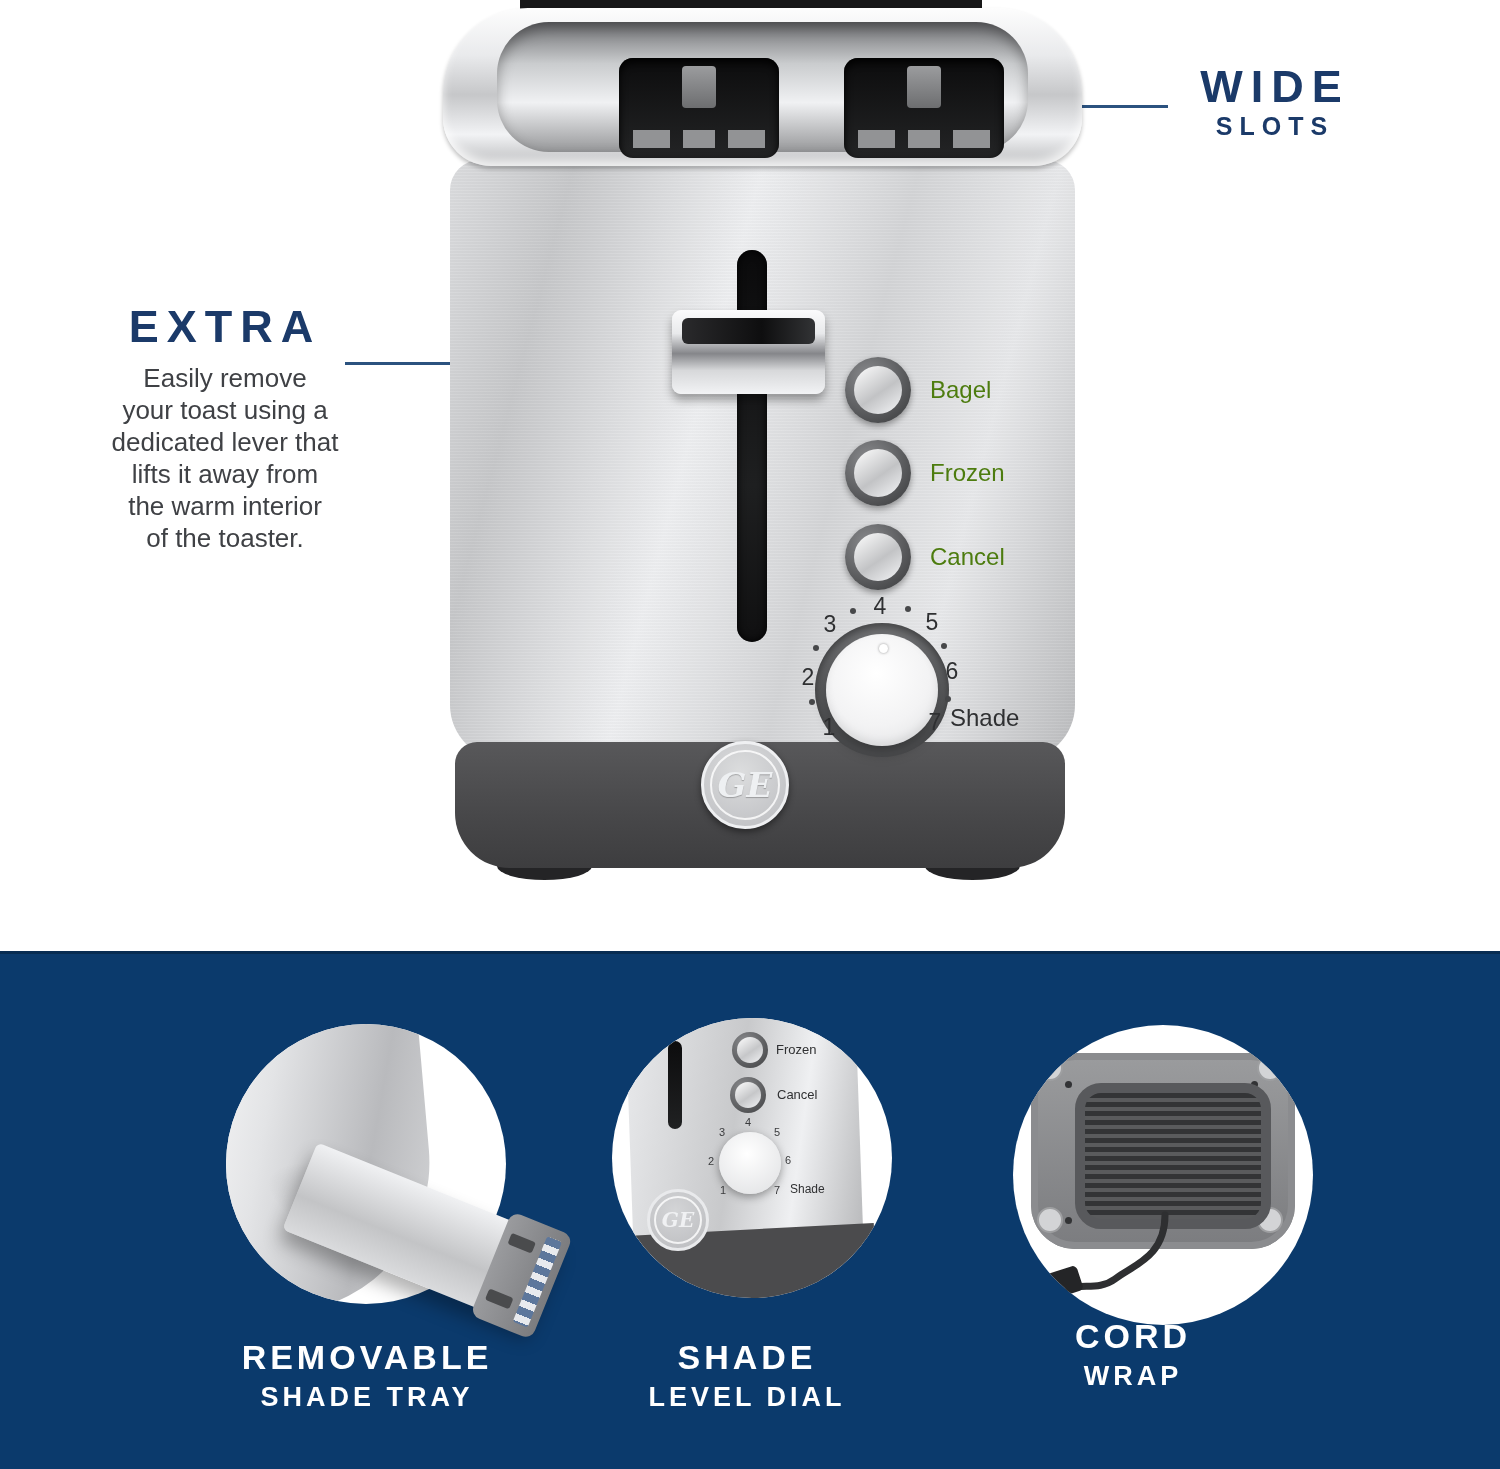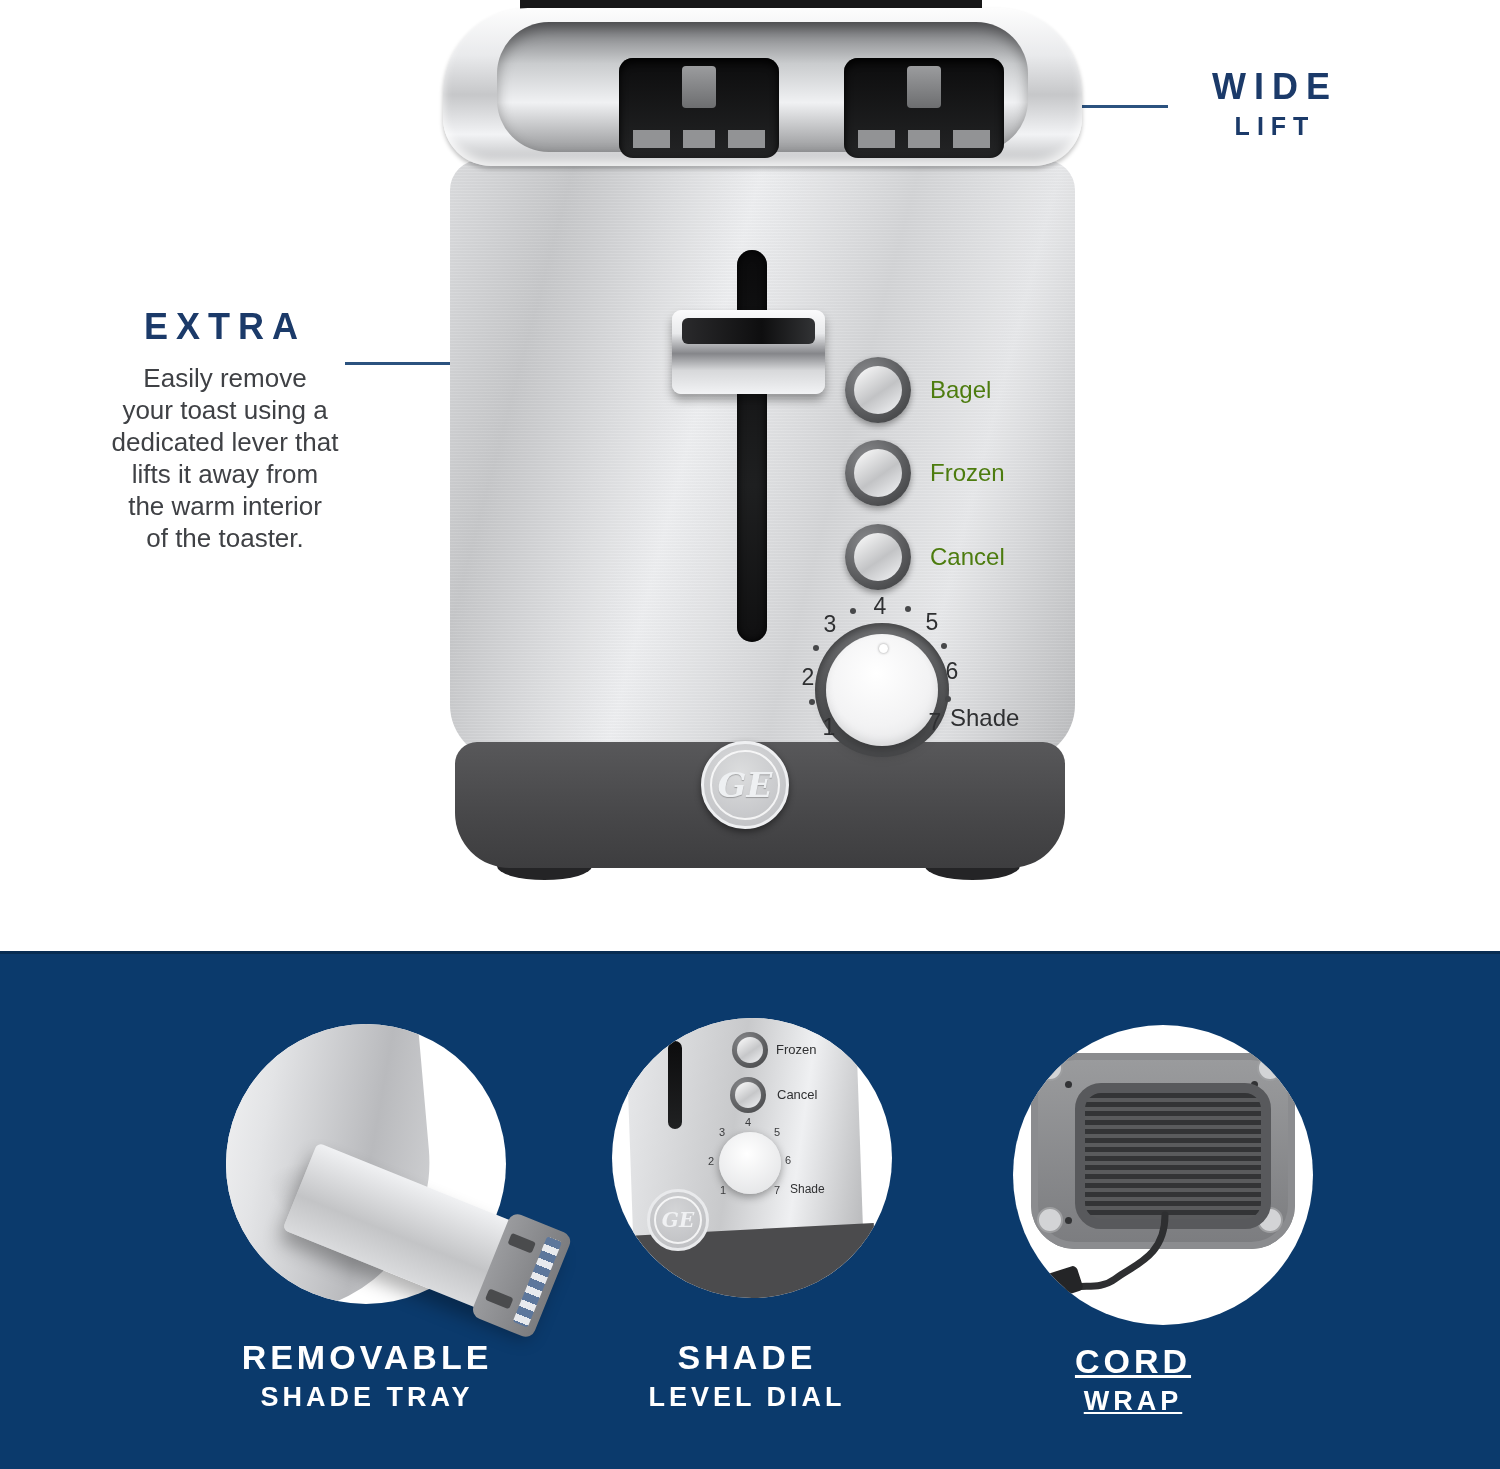--- a/index.html
+++ b/index.html
@@ -1,21 +1,21 @@
 <!DOCTYPE html>
 <html><head>
 <meta charset="utf-8">
 <style>
   html,body{margin:0;padding:0;background:#ffffff;}
   .stage{position:relative;width:1500px;height:1469px;background:#ffffff;overflow:hidden;
          font-family:"Liberation Sans", sans-serif;}
 
   
   .callout{position:absolute;text-align:center;color:#1b3a69;}
-  .callout .ttl{font-size:36px;font-weight:700;letter-spacing:8px;line-height:42px;margin:0;}
+  .callout .ttl{font-size:45px;font-weight:700;letter-spacing:8px;line-height:42px;margin:0;}
   .callout .sub{font-size:25px;font-weight:700;letter-spacing:7px;line-height:36px;margin:0;}
   .callout .bod{font-size:26px;line-height:32px;color:#3f4145;margin:14px 0 0 0;white-space:pre-line;}
   .callout-left{left:45px;top:306px;width:360px;}
   .callout-right{left:1085px;top:66px;width:380px;}
 
   .leader{position:absolute;height:3px;background:#2b527f;}
   .leader-left{left:345px;top:362px;width:317px;}
   .leader-right{left:838px;top:105px;width:330px;}
 
   
@@ -88,21 +88,21 @@
         text-shadow:0 1px 1px rgba(0,0,0,.25);}
 
   
   .band{position:absolute;left:0;top:951px;width:1500px;height:518px;background:#0b3a6c;border-top:3px solid #082c52;}
   .fcircle{position:absolute;border-radius:50%;background:#ffffff;overflow:hidden;}
   .c1{left:226px;top:70px;width:280px;height:280px;}
   .c2{left:612px;top:64px;width:280px;height:280px;}
   .c3{left:1013px;top:71px;width:300px;height:300px;}
 
   .feature-label{position:absolute;width:400px;text-align:center;color:#ffffff;}
-  .fl1{left:167px;top:383px;} .fl2{left:547px;top:383px;} .fl3{left:933px;top:387px;text-decoration:underline;}
+  .fl1{left:167px;top:383px;} .fl2{left:547px;top:383px;} .fl3{left:933px;top:362px;}
   .feature-label .ft{font-size:34px;font-weight:700;letter-spacing:4px;line-height:40px;margin:0;}
   .feature-label .fs{font-size:27px;font-weight:700;letter-spacing:4px;line-height:32px;margin:4px 0 0 0;}
 
   
   .corner-panel{position:absolute;left:-36px;top:-44px;width:238px;height:330px;transform:rotate(-5deg);
         background:linear-gradient(105deg,#ffffff 0%,#e3e4e6 35%,#b9babd 70%,#d6d7d9 100%);
         border-radius:0 0 150px 36px;}
   .tray-shadow{position:absolute;left:36px;top:150px;width:210px;height:80px;transform:rotate(20deg);
         background:radial-gradient(ellipse at center,rgba(0,0,0,.22),rgba(0,0,0,0) 70%);}
   .tray{position:absolute;left:300px;top:1179px;width:268px;height:94px;transform:rotate(22deg);
@@ -171,21 +171,21 @@
 your toast using a
 dedicated lever that
 lifts it away from
 the warm interior
 of the toaster.</p>
   </div>
   <div class="leader leader-left"></div>
 
   <div class="callout callout-right">
     <h2 class="ttl">WIDE</h2>
-    <h3 class="sub">LIFT</h3>
+    <h3 class="sub">SLOTS</h3>
   </div>
   <div class="leader leader-right"></div>
 
   <div class="toaster">
     <div class="rear-strip"></div>
     <div class="lid">
       <div class="deck">
         <div class="slot slot-left"></div>
         <div class="slot slot-right"></div>
       </div>

